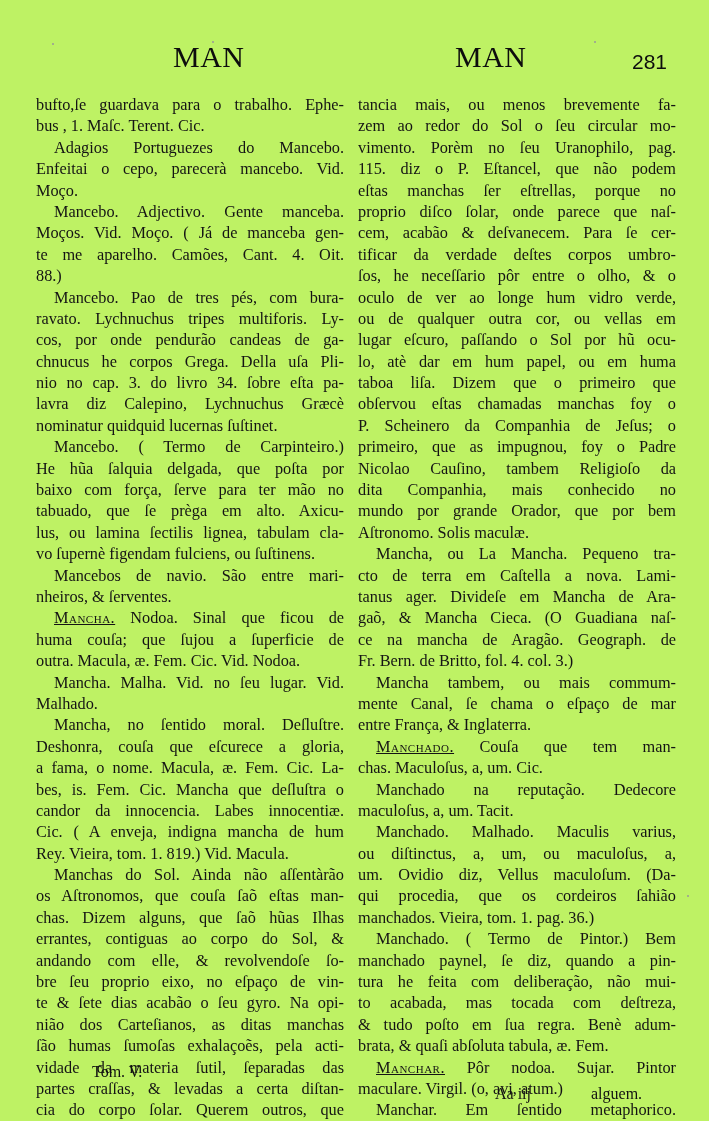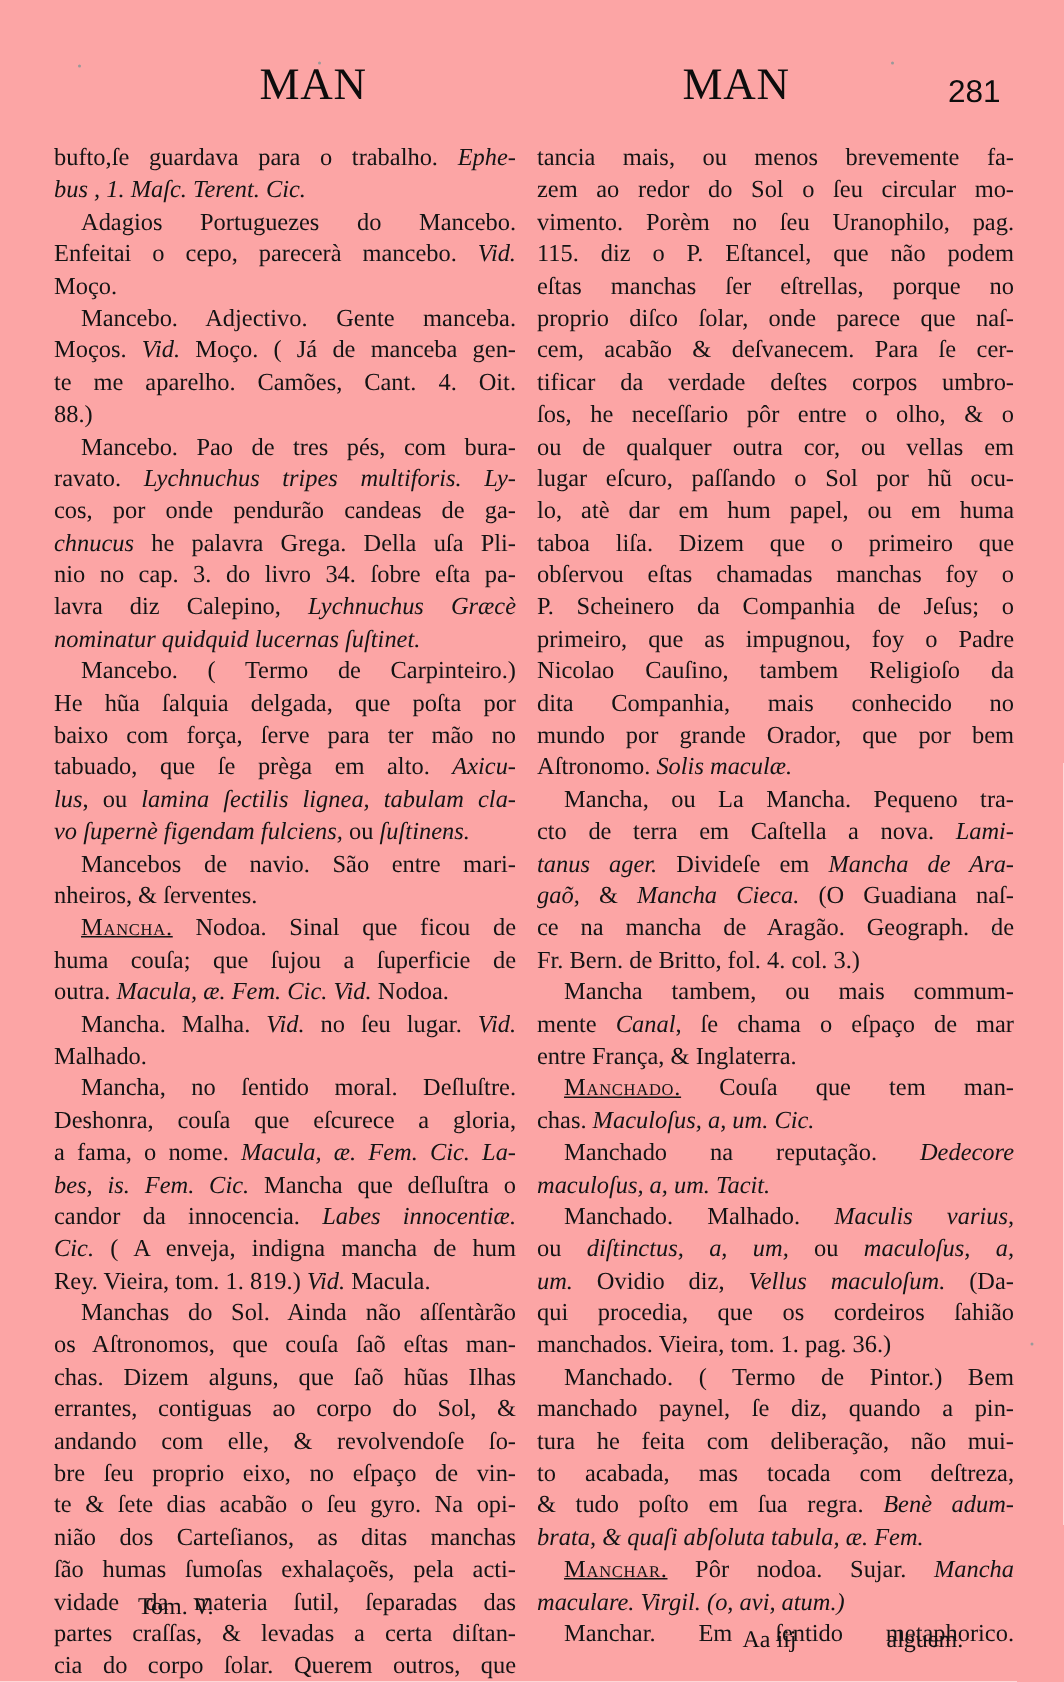--- a/index.html
+++ b/index.html
@@ -1,31 +1,31 @@
 <!DOCTYPE html>
 <html><head>
 <meta charset="utf-8">
 <style>
   html, body { margin:0; padding:0; background:#ffffff; }
   body { width:709px; height:1121px; position:relative; overflow:hidden;
          font-family:"DejaVu Serif", "Liberation Serif", serif; color:#111; }
-  .page { position:absolute; left:0; top:0; width:709px; height:1121px; background:#fca5a5; }
+  .page { position:absolute; left:0; top:0; width:709px; height:1121px; background:#bef264; }
   .header-word { position:absolute; top:40px; font-size:30px; letter-spacing:0.5px;
                  font-family:"Liberation Serif", serif; color:#0d0d0d; }
   .page-number { position:absolute; top:50px; right:42px; font-size:21px;
                  font-family:Liberation Sans, sans-serif; color:#0d0d0d; }
   .col { position:absolute; top:94px; font-family:"Liberation Serif", serif;
          font-size:16.3px; line-height:21.4px; color:#141414; }
   .col-left { left:36px; width:308px; }
   .col-right { left:358px; width:318px; }
   .line { white-space:nowrap; height:21.4px; display:block; text-align:justify;
           text-align-last:justify; }
   .line.last { text-align-last:left; }
   .line.indent { padding-left:18px; }
-  .it { font-style:italic; }
+  .it { }
   .sc { font-variant:small-caps; letter-spacing:0.5px;text-decoration:underline; }
   .footer { position:absolute; font-family:"Liberation Serif", serif; font-size:16px; color:#111; }
   .speck { position:absolute; width:2px; height:2px; background:#999; border-radius:1px; }
 </style>
 </head>
 <body>
 
 <div class="page">
 
   <div class="header-word" style="left:173px;">MAN</div>
@@ -38,21 +38,21 @@
       <div class="line indent"><span>Adagios Portuguezes do Mancebo.</span></div>
       <div class="line"><span>Enfeitai o cepo, parecerà mancebo. </span><span class="it">Vid.</span></div>
       <div class="line last"><span>Moço.</span></div>
       <div class="line indent"><span>Mancebo. Adjectivo. Gente manceba.</span></div>
       <div class="line"><span>Moços. </span><span class="it">Vid.</span><span> Moço. ( Já de manceba gen-</span></div>
       <div class="line"><span>te me aparelho. Camões, Cant. 4. Oit.</span></div>
       <div class="line last"><span>88.)</span></div>
       <div class="line indent"><span>Mancebo. Pao de tres pés, com bura-</span></div>
       <div class="line"><span>ravato. </span><span class="it">Lychnuchus tripes multiforis. Ly-</span></div>
       <div class="line"><span>cos, por onde pendurão candeas de ga-</span></div>
-      <div class="line"><span class="it">chnucus</span><span> he palavra Grega. Della uſa Pli-</span></div>
+      <div class="line"><span class="it">chnucus</span><span> he corpos Grega. Della uſa Pli-</span></div>
       <div class="line"><span>nio no cap. 3. do livro 34. ſobre eſta pa-</span></div>
       <div class="line"><span>lavra diz Calepino, </span><span class="it">Lychnuchus Græcè</span></div>
       <div class="line last"><span class="it">nominatur quidquid lucernas ſuſtinet.</span></div>
       <div class="line indent"><span>Mancebo. ( Termo de Carpinteiro.)</span></div>
       <div class="line"><span>He hũa ſalquia delgada, que poſta por</span></div>
       <div class="line"><span>baixo com força, ſerve para ter mão no</span></div>
       <div class="line"><span>tabuado, que ſe prèga em alto. </span><span class="it">Axicu-</span></div>
       <div class="line"><span class="it">lus</span><span>, ou </span><span class="it">lamina ſectilis lignea, tabulam cla-</span></div>
       <div class="line last"><span class="it">vo ſupernè figendam fulciens,</span><span> ou </span><span class="it">ſuſtinens.</span></div>
       <div class="line indent"><span>Mancebos de navio. São entre mari-</span></div>
@@ -86,20 +86,21 @@
   <div class="col col-right" id="col-right">
       <div class="line"><span>tancia mais, ou menos brevemente fa-</span></div>
       <div class="line"><span>zem ao redor do Sol o ſeu circular mo-</span></div>
       <div class="line"><span>vimento. Porèm no ſeu Uranophilo, pag.</span></div>
       <div class="line"><span>115. diz o P. Eſtancel, que não podem</span></div>
       <div class="line"><span>eſtas manchas ſer eſtrellas, porque no</span></div>
       <div class="line"><span>proprio diſco ſolar, onde parece que naſ-</span></div>
       <div class="line"><span>cem, acabão &amp; deſvanecem. Para ſe cer-</span></div>
       <div class="line"><span>tificar da verdade deſtes corpos umbro-</span></div>
       <div class="line"><span>ſos, he neceſſario pôr entre o olho, &amp; o</span></div>
+      <div class="line"><span>oculo de ver ao longe hum vidro verde,</span></div>
       <div class="line"><span>ou de qualquer outra cor, ou vellas em</span></div>
       <div class="line"><span>lugar eſcuro, paſſando o Sol por hũ ocu-</span></div>
       <div class="line"><span>lo, atè dar em hum papel, ou em huma</span></div>
       <div class="line"><span>taboa liſa. Dizem que o primeiro que</span></div>
       <div class="line"><span>obſervou eſtas chamadas manchas foy o</span></div>
       <div class="line"><span>P. Scheinero da Companhia de Jeſus; o</span></div>
       <div class="line"><span>primeiro, que as impugnou, foy o Padre</span></div>
       <div class="line"><span>Nicolao Cauſino, tambem Religioſo da</span></div>
       <div class="line"><span>dita Companhia, mais conhecido no</span></div>
       <div class="line"><span>mundo por grande Orador, que por bem</span></div>
@@ -121,21 +122,21 @@
       <div class="line"><span>ou </span><span class="it">diſtinctus, a, um,</span><span> ou </span><span class="it">maculoſus, a,</span></div>
       <div class="line"><span class="it">um.</span><span> Ovidio diz, </span><span class="it">Vellus maculoſum.</span><span> (Da-</span></div>
       <div class="line"><span>qui procedia, que os cordeiros ſahião</span></div>
       <div class="line last"><span>manchados. Vieira, tom. 1. pag. 36.)</span></div>
       <div class="line indent"><span>Manchado. ( Termo de Pintor.) Bem</span></div>
       <div class="line"><span>manchado paynel, ſe diz, quando a pin-</span></div>
       <div class="line"><span>tura he feita com deliberação, não mui-</span></div>
       <div class="line"><span>to acabada, mas tocada com deſtreza,</span></div>
       <div class="line"><span>&amp; tudo poſto em ſua regra. </span><span class="it">Benè adum-</span></div>
       <div class="line last"><span class="it">brata, &amp; quaſi abſoluta tabula, æ. Fem.</span></div>
-      <div class="line indent"><span class="sc">Manchar.</span><span> Pôr nodoa. Sujar. </span><span class="it">Mancha</span></div>
+      <div class="line indent"><span class="sc">Manchar.</span><span> Pôr nodoa. Sujar. </span><span class="it">Pintor</span></div>
       <div class="line last"><span class="it">maculare. Virgil. (o, avi, atum.)</span></div>
       <div class="line indent"><span>Manchar. Em ſentido metaphorico.</span></div>
       <div class="line"></div>
     </div>
 
   <div class="footer" style="left:92px; top:1063px;">Tom. V.</div>
   <div class="footer" style="left:495px; top:1085px;">Aa iij</div>
   <div class="footer" style="left:591px; top:1085px;">alguem.</div>
 
   <span class="speck" style="left:52px; top:43px;"></span>

